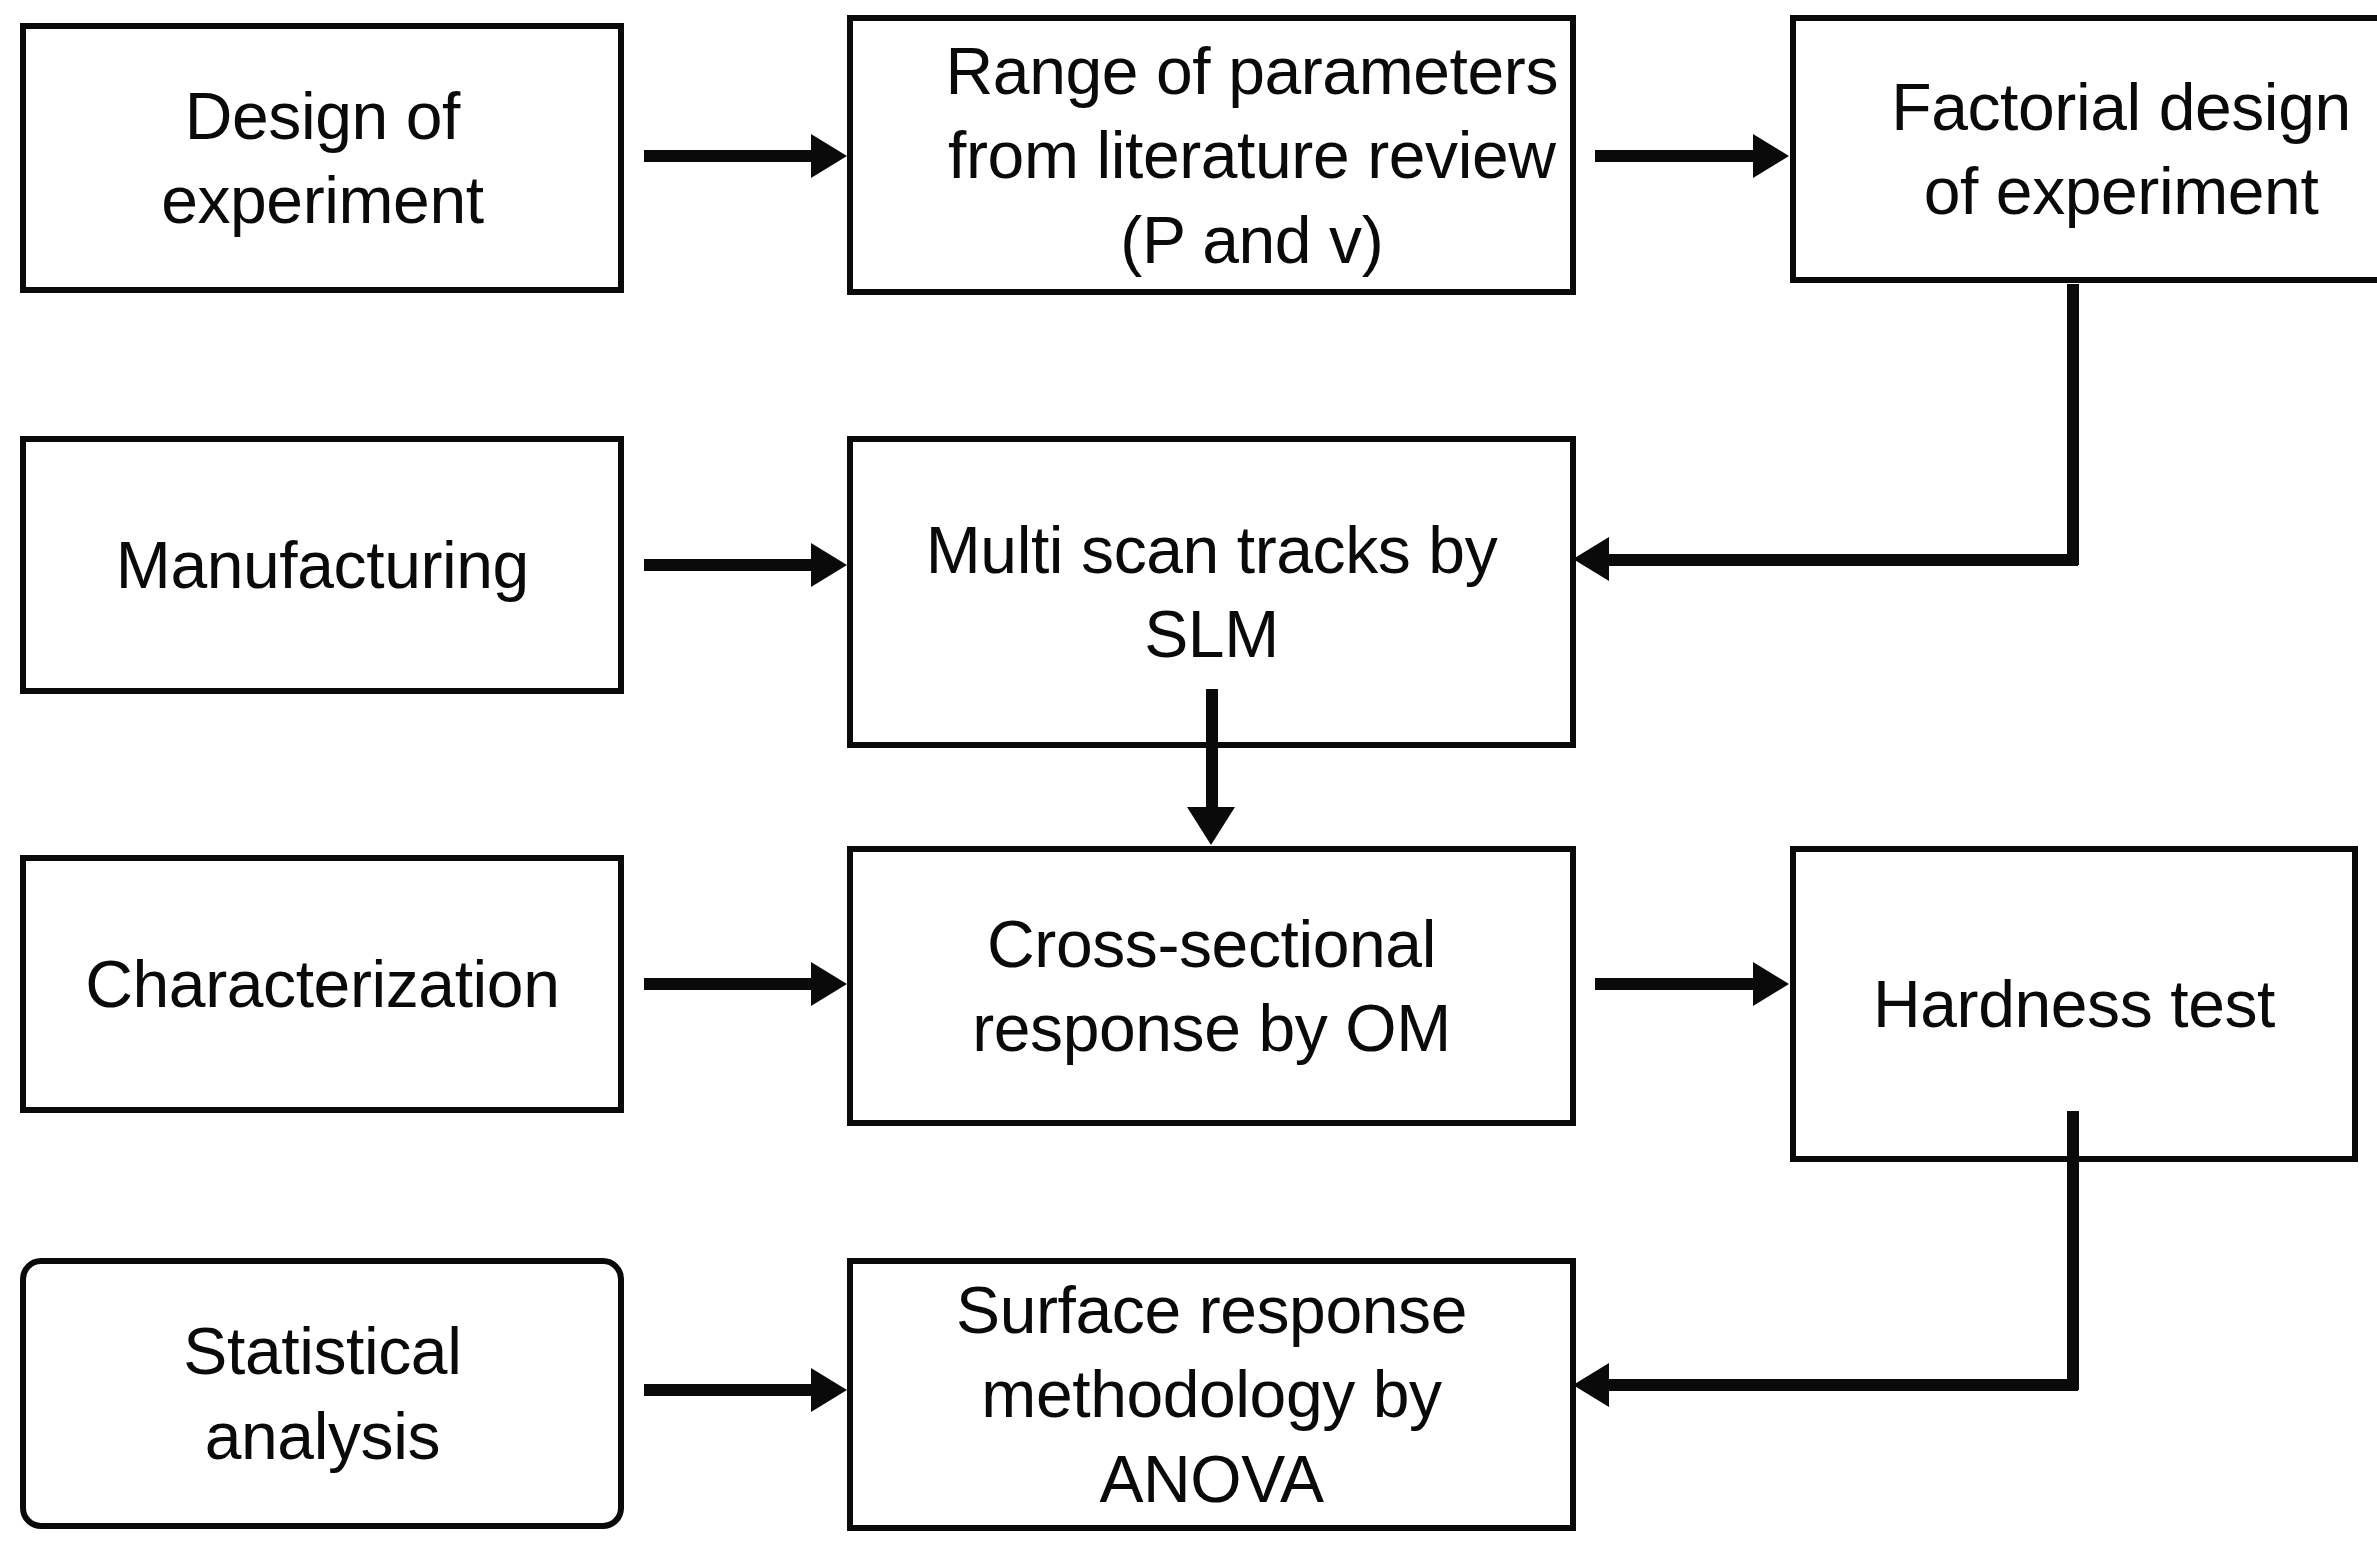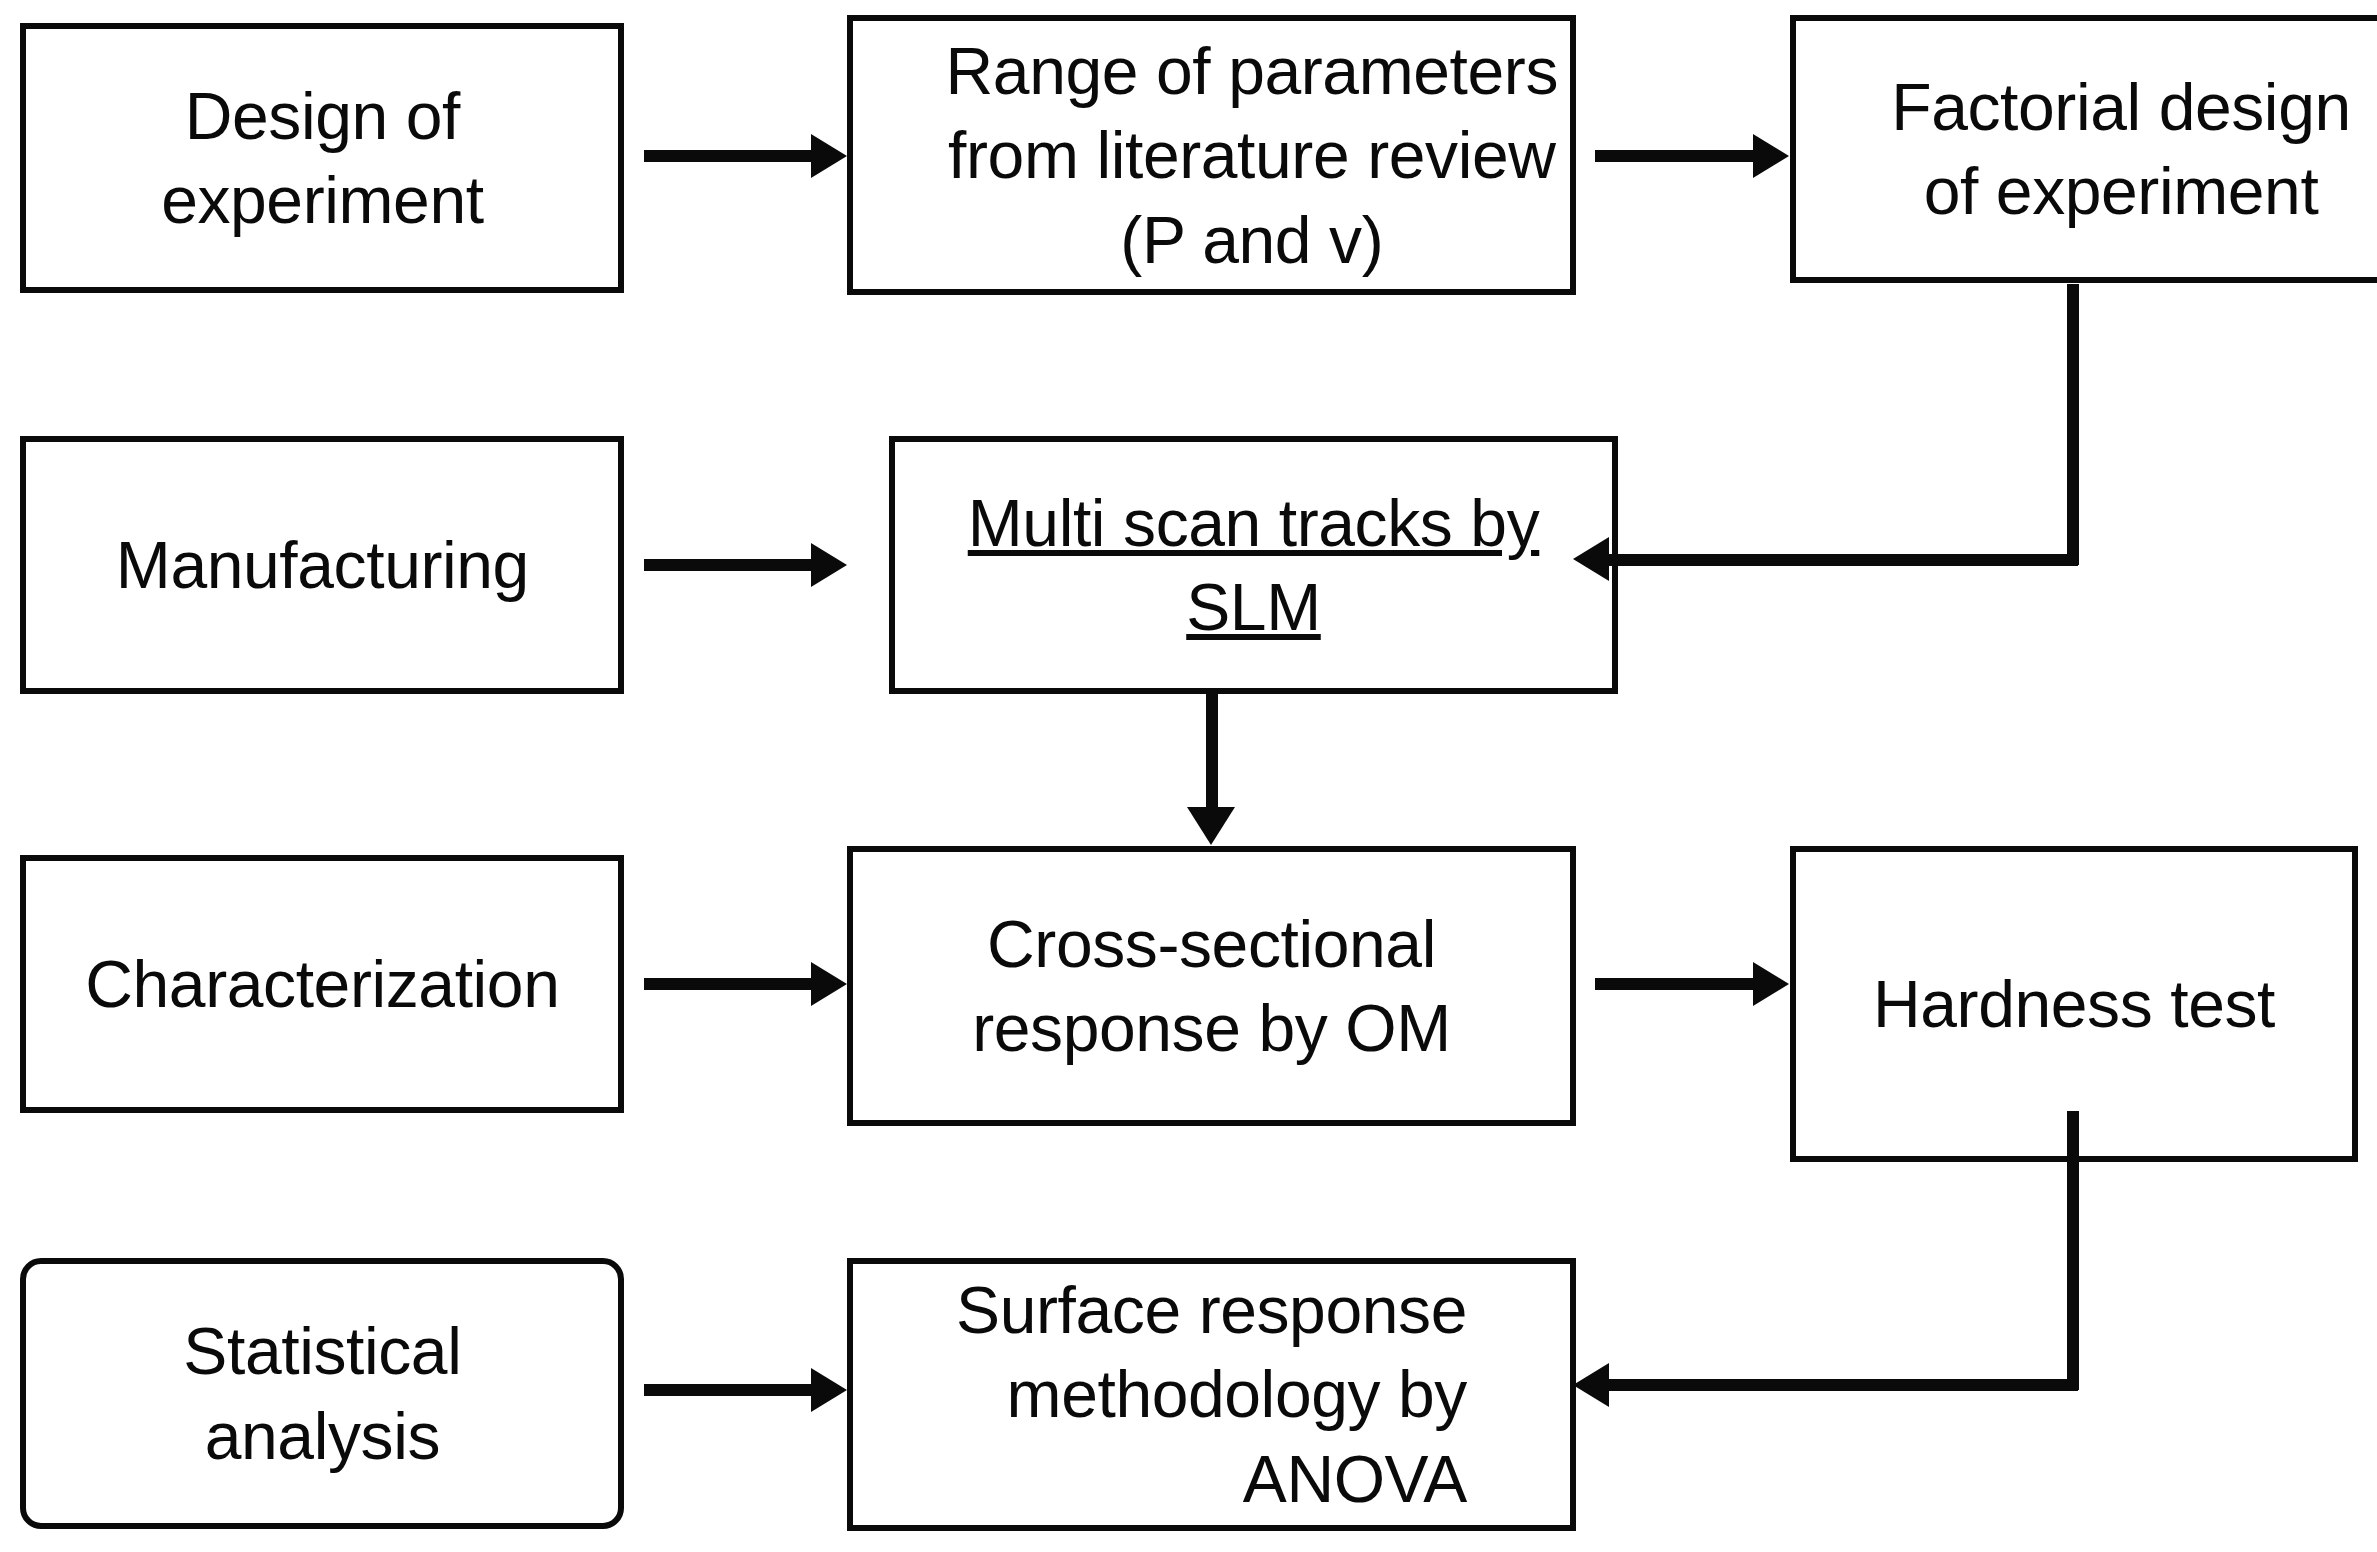--- a/index.html
+++ b/index.html
@@ -83,21 +83,21 @@
 of experiment</span>
   </div>
 
   <div class="node" style="left:20.4px; top:436px; width:604px; height:258px;">
     <span>Manufacturing</span>
   </div>
 
   <div class="edge-line" style="left:644px; top:559px; width:170px; height:12px;"></div>
   <div class="arrowhead arrow-right" style="left:811px; top:543px;"></div>
 
-  <div class="node" style="left:889px; top:436px; width:729px; height:258px;text-decoration:underline;">
+  <div class="node" style="left:847px; top:436px; width:729px; height:312px;">
     <span>Multi scan tracks by
 SLM</span>
   </div>
 
   <div class="edge-line" style="left:2067px; top:284px; width:12px; height:281px;"></div>
   <div class="edge-line" style="left:1607px; top:554px; width:471px; height:12px;"></div>
   <div class="arrowhead arrow-left" style="left:1573px; top:537px;"></div>
 
   <div class="edge-line" style="left:1206px; top:689px; width:12px; height:123px;"></div>
   <div class="arrowhead arrow-down" style="left:1187px; top:807px;"></div>
@@ -122,21 +122,21 @@
   </div>
 
   <div class="node" style="left:20.4px; top:1258px; width:604px; height:271px;border-radius:21px;">
     <span>Statistical
 analysis</span>
   </div>
 
   <div class="edge-line" style="left:644px; top:1384px; width:170px; height:12px;"></div>
   <div class="arrowhead arrow-right" style="left:811px; top:1368px;"></div>
 
-  <div class="node" style="left:847px; top:1258px; width:729px; height:273px;text-align:right;">
+  <div class="node" style="left:847px; top:1258px; width:729px; height:273px;">
     <span>Surface response
 methodology by
 ANOVA</span>
   </div>
 
   <div class="edge-line" style="left:2067px; top:1111px; width:12px; height:279px;"></div>
   <div class="edge-line" style="left:1607px; top:1379px; width:471px; height:12px;"></div>
   <div class="arrowhead arrow-left" style="left:1573px; top:1363px;"></div>
 
 </div>

